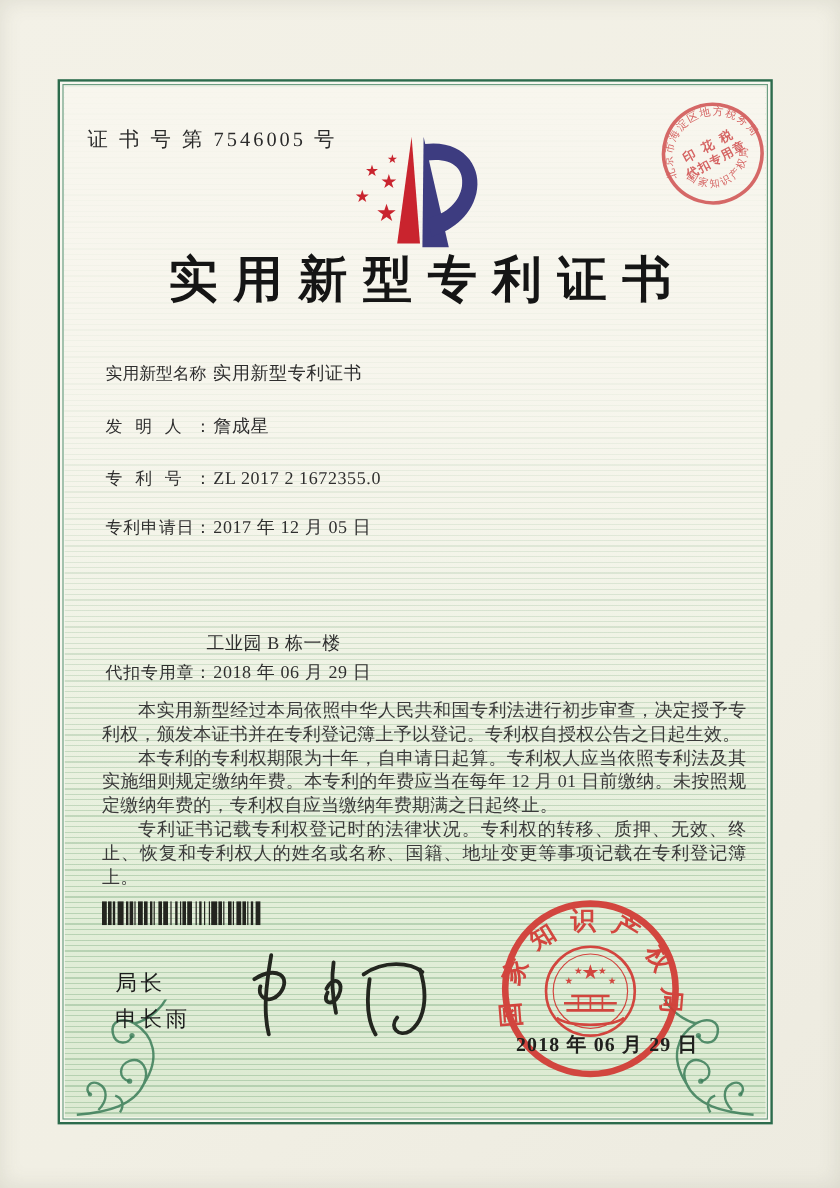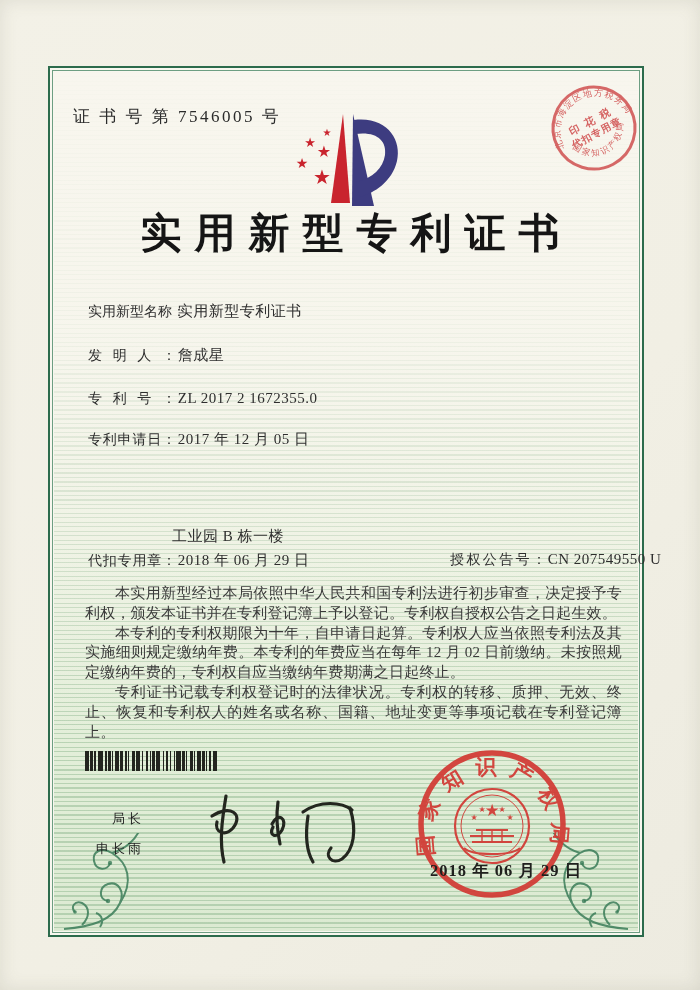--- a/index.html
+++ b/index.html
@@ -63,21 +63,21 @@
     position:absolute;left:85px;top:584px;width:537px;
     font-size:15px;line-height:19.8px;color:#3a3a3a;text-align:justify;
   }
   .body-text p{margin:0;text-indent:2em;letter-spacing:.2px;font-family:Liberation Serif, serif;}
   .barcode{
     position:absolute;left:85px;top:751px;width:158px;height:20px;
     overflow:hidden;white-space:nowrap;font-size:0;
   }
   .barcode i{display:inline-block;height:20px;vertical-align:top;}
   .barcode i.b{background:#23251f;}
-  .signer{position:absolute;left:96px;top:804px;font-size:13px;color:#1c1c1c;line-height:30px;letter-spacing:3px;text-align:right;}
+  .signer{position:absolute;left:96px;top:804px;font-size:18px;color:#1c1c1c;line-height:30px;letter-spacing:3px;}
   .signature{position:absolute;left:200px;top:782px;}
   .seal{position:absolute;left:412px;top:744px;opacity:.93;}
   .seal-date{
     position:absolute;left:430px;top:860px;font-size:16.5px;font-weight:600;
     color:#20201e;letter-spacing:1px;white-space:nowrap;
   }
   .tax-stamp{position:absolute;left:532px;top:66px;opacity:.85;}
   .footer{
     position:absolute;left:0;top:903px;width:700px;text-align:center;
     font-size:13.5px;color:#31312f;letter-spacing:1px;
@@ -154,29 +154,25 @@
   </div>
   <div class="row" style="top:430px">
     <span class="flabel">专利申请日：</span>
     <span class="fvalue">2017 年 12 月 05 日</span>
   </div>
   <div class="addr-line2">工业园 B 栋一楼</div>
 
   <div class="row" style="top:551px;width:534px">
     <span class="flabel">代扣专用章：</span>
     <span class="fvalue">2018 年 06 月 29 日</span>
-    <span class="grant-no">
-      <span class="flabel">授权公告号：</span>
-      <span class="fvalue">CN 207549550 U</span>
-    </span>
   </div>
 
   <div class="body-text">
     <p>本实用新型经过本局依照中华人民共和国专利法进行初步审查，决定授予专利权，颁发本证书并在专利登记簿上予以登记。专利权自授权公告之日起生效。</p>
-    <p>本专利的专利权期限为十年，自申请日起算。专利权人应当依照专利法及其实施细则规定缴纳年费。本专利的年费应当在每年 12 月 02 日前缴纳。未按照规定缴纳年费的，专利权自应当缴纳年费期满之日起终止。</p>
+    <p>本专利的专利权期限为十年，自申请日起算。专利权人应当依照专利法及其实施细则规定缴纳年费。本专利的年费应当在每年 12 月 01 日前缴纳。未按照规定缴纳年费的，专利权自应当缴纳年费期满之日起终止。</p>
     <p>专利证书记载专利权登记时的法律状况。专利权的转移、质押、无效、终止、恢复和专利权人的姓名或名称、国籍、地址变更等事项记载在专利登记簿上。</p>
   </div>
 
   <div class="barcode" id="barcode"><i class="b" style="width: 4.05px;"></i><i style="width: 1.35px;"></i><i class="b" style="width: 2.7px;"></i><i style="width: 1.35px;"></i><i class="b" style="width: 1.35px;"></i><i style="width: 2.7px;"></i><i class="b" style="width: 4.05px;"></i><i style="width: 2.7px;"></i><i class="b" style="width: 1.35px;"></i><i style="width: 1.35px;"></i><i class="b" style="width: 2.7px;"></i><i style="width: 1.35px;"></i><i class="b" style="width: 1.35px;"></i><i style="width: 1.35px;"></i><i class="b" style="width: 4.05px;"></i><i style="width: 1.35px;"></i><i class="b" style="width: 2.7px;"></i><i style="width: 2.7px;"></i><i class="b" style="width: 1.35px;"></i><i style="width: 1.35px;"></i><i class="b" style="width: 1.35px;"></i><i style="width: 2.7px;"></i><i class="b" style="width: 2.7px;"></i><i style="width: 1.35px;"></i><i class="b" style="width: 4.05px;"></i><i style="width: 1.35px;"></i><i class="b" style="width: 1.35px;"></i><i style="width: 2.7px;"></i><i class="b" style="width: 2.7px;"></i><i style="width: 1.35px;"></i><i class="b" style="width: 1.35px;"></i><i style="width: 1.35px;"></i><i class="b" style="width: 2.7px;"></i><i style="width: 1.35px;"></i><i class="b" style="width: 4.05px;"></i><i style="width: 2.7px;"></i><i class="b" style="width: 1.35px;"></i><i style="width: 1.35px;"></i><i class="b" style="width: 2.7px;"></i><i style="width: 1.35px;"></i><i class="b" style="width: 1.35px;"></i><i style="width: 2.7px;"></i><i class="b" style="width: 1.35px;"></i><i style="width: 1.35px;"></i><i class="b" style="width: 4.05px;"></i><i style="width: 1.35px;"></i><i class="b" style="width: 2.7px;"></i><i style="width: 1.35px;"></i><i class="b" style="width: 1.35px;"></i><i style="width: 2.7px;"></i><i class="b" style="width: 2.7px;"></i><i style="width: 1.35px;"></i><i class="b" style="width: 1.35px;"></i><i style="width: 1.35px;"></i><i class="b" style="width: 4.05px;"></i><i style="width: 1.35px;"></i><i class="b" style="width: 2.7px;"></i><i style="width: 1.35px;"></i><i class="b" style="width: 1.35px;"></i><i style="width: 1.35px;"></i><i class="b" style="width: 2.7px;"></i><i style="width: 1.35px;"></i><i class="b" style="width: 4.05px;"></i><i style="width: 1.35px;"></i></div>
 
   <div class="signer">
     <div>局长</div>
     <div>申长雨</div>
   </div>
 

